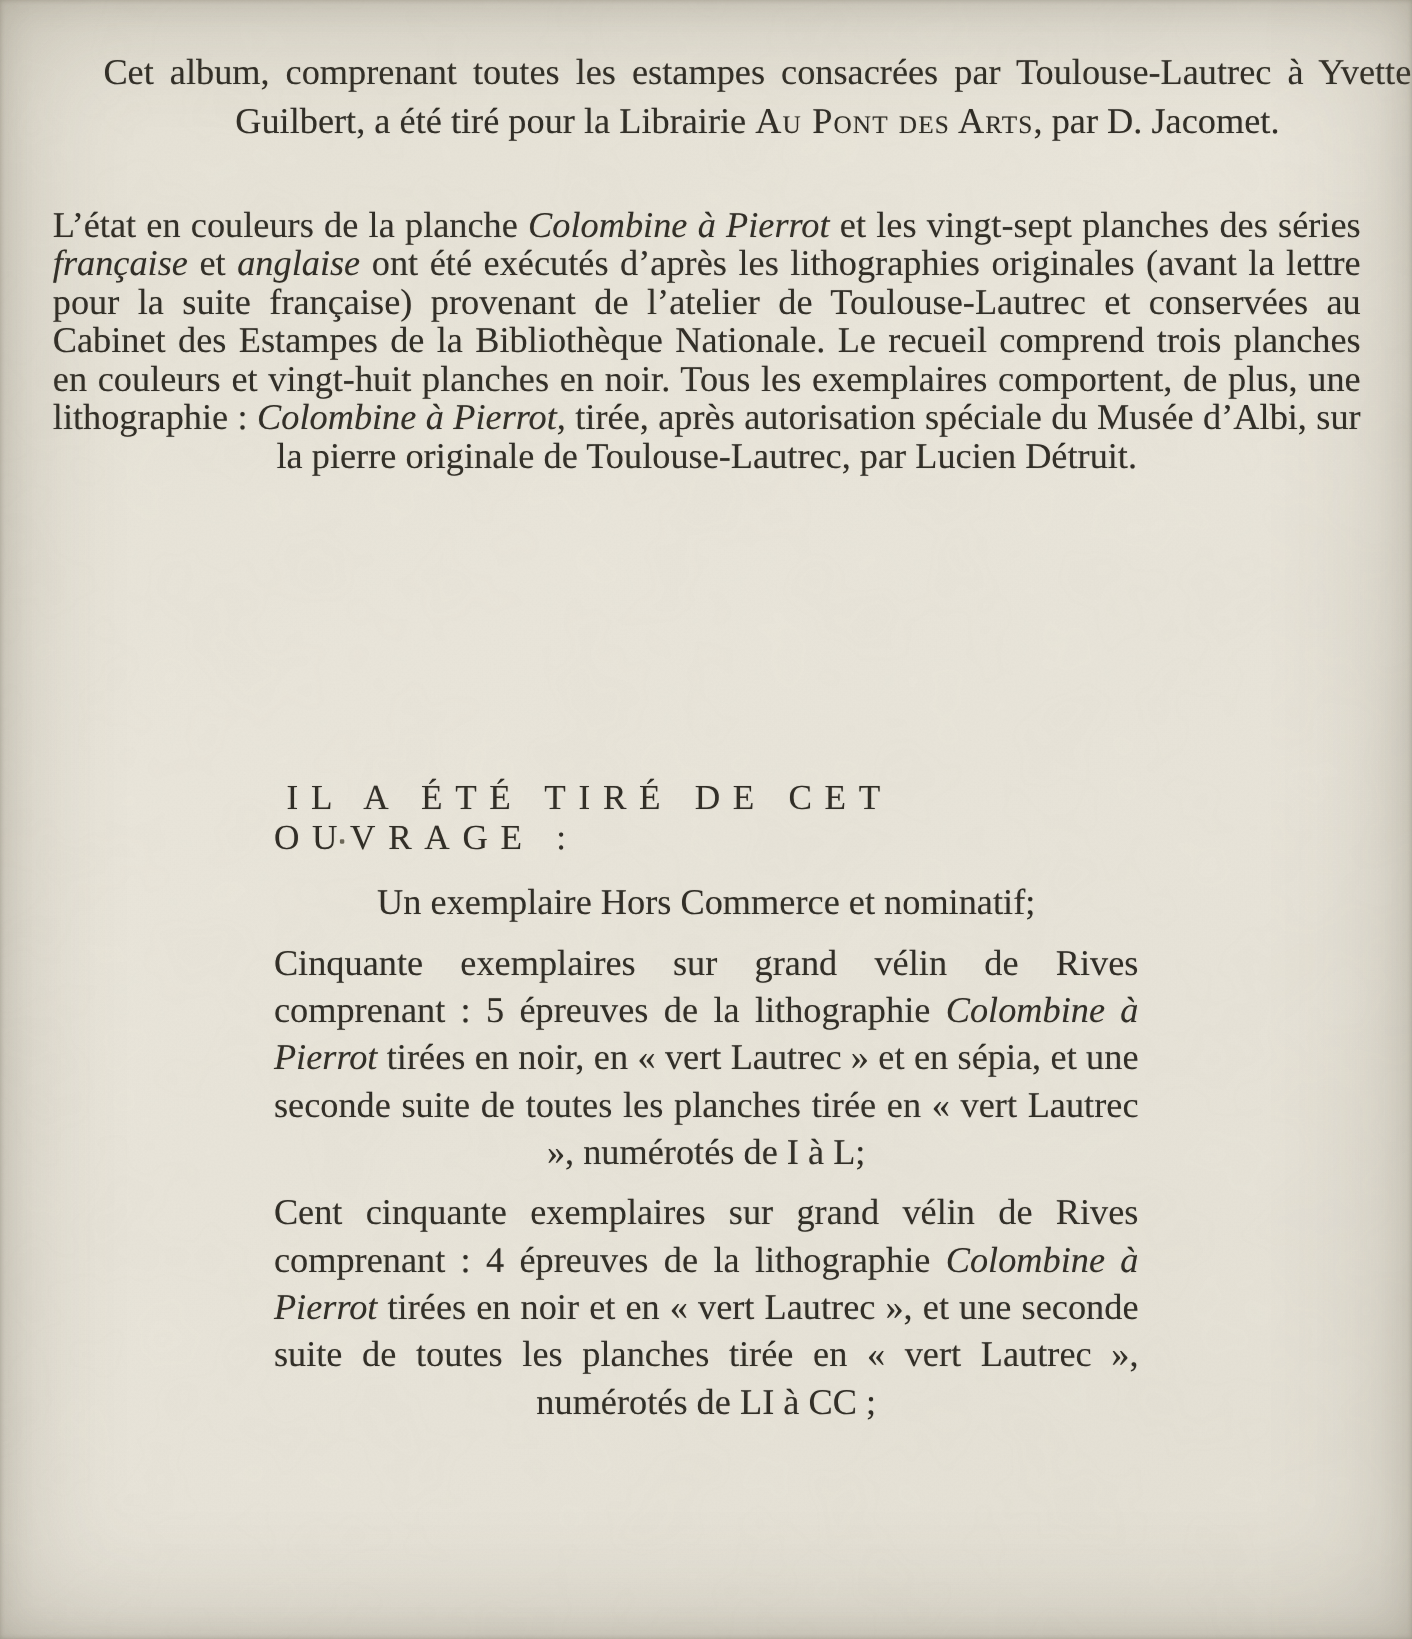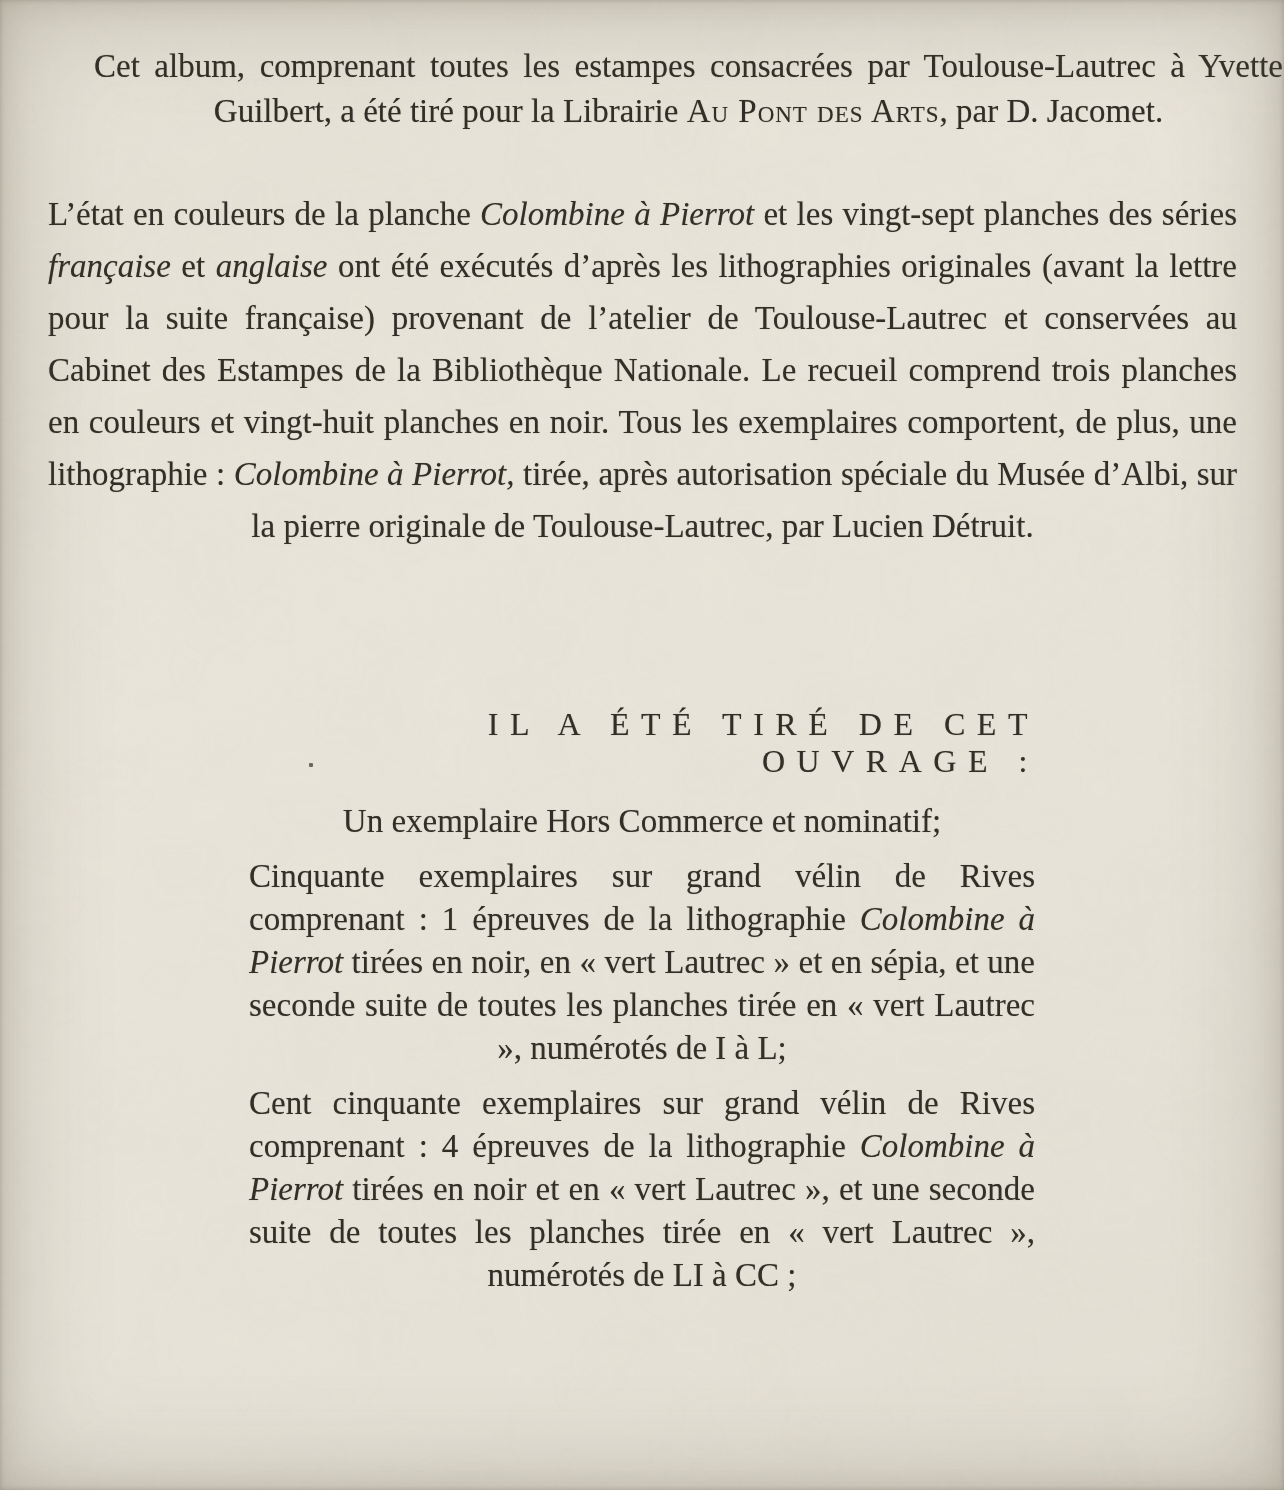--- a/index.html
+++ b/index.html
@@ -11,25 +11,25 @@
   }
   .page{position:absolute;inset:0;}
   .body-text{
     font-size:33px;
     text-align:justify;
     text-align-last:center;
     margin:0;
     text-shadow:0 0 1px rgba(45,42,35,.35);
   }
   .intro-1{position:absolute;top:44px;left:48px;width:1189px;line-height:45px;margin-left:46px;}
-  .intro-2{position:absolute;top:188px;left:48px;width:1189px;line-height:52px;}
+  .intro-2{position:absolute;top:188px;left:48px;width:1189px;line-height:35px;}
   .heading{
     position:absolute;top:706px;left:249px;width:790px;
     font-size:32px;font-weight:normal;margin:0;
-    text-align:right;letter-spacing:.36em;text-indent:.36em;
+    text-align:left;letter-spacing:.36em;text-indent:.36em;
     text-shadow:0 0 1px rgba(45,42,35,.35);
   }
   .ink-dot{
     position:absolute;left:309px;top:763px;width:4px;height:4px;
     background:#55503f;border-radius:1px;opacity:.85;
   }
   .edition-list{position:absolute;top:800px;left:249px;width:786px;}
   .edition-item{line-height:43px;margin:0 0 12px 0;}
   .it{font-style:italic;}
   .sc{font-variant:small-caps;letter-spacing:.03em;}
@@ -52,21 +52,21 @@
   <p class="body-text intro-2"><span>L’état en couleurs de la planche </span><span class="it">Colombine à Pierrot</span><span> et les vingt-sept planches des séries </span><span class="it">française</span><span> et </span><span class="it">anglaise</span><span> ont été exécutés d’après les lithographies originales (avant la lettre pour la suite française) provenant de l’atelier de Toulouse-Lautrec et conservées au Cabinet des Estampes de la Bibliothèque Nationale. Le recueil comprend trois planches en couleurs et vingt-huit planches en noir. Tous les exemplaires comportent, de plus, une lithographie : </span><span class="it">Colombine à Pierrot,</span><span> tirée, après autorisation spéciale du Musée d’Albi, sur la pierre originale de Toulouse-Lautrec, par Lucien Détruit.</span></p>
 
   <h1 class="heading">IL A ÉTÉ TIRÉ DE CET OUVRAGE :</h1>
 
   <div class="ink-dot"></div>
 
   <section class="edition-list">
 
     <p class="body-text edition-item"><span>Un exemplaire Hors Commerce et nominatif;</span></p>
 
-    <p class="body-text edition-item"><span>Cinquante exemplaires sur grand vélin de Rives comprenant : 1 épreuves de la lithographie </span><span class="it">Colombine à Pierrot</span><span> tirées en noir, en « vert Lautrec » et en sépia, et une seconde suite de toutes les planches tirée en « vert Lautrec », numérotés de I à L;</span></p>
+    <p class="body-text edition-item"><span>Cinquante exemplaires sur grand vélin de Rives comprenant : 5 épreuves de la lithographie </span><span class="it">Colombine à Pierrot</span><span> tirées en noir, en « vert Lautrec » et en sépia, et une seconde suite de toutes les planches tirée en « vert Lautrec », numérotés de I à L;</span></p>
 
     <p class="body-text edition-item"><span>Cent cinquante exemplaires sur grand vélin de Rives comprenant : 4 épreuves de la lithographie </span><span class="it">Colombine à Pierrot</span><span> tirées en noir et en « vert Lautrec », et une seconde suite de toutes les planches tirée en « vert Lautrec », numérotés de LI à CC ;</span></p>
 
 
   </section>
 
   <svg class="grain" width="1284" height="1490" xmlns="http://www.w3.org/2000/svg">
     <filter id="paperNoise">
       <feTurbulence type="fractalNoise" baseFrequency="0.55" numOctaves="2" seed="7" result="n"></feTurbulence>
       <feColorMatrix in="n" type="matrix" values="0 0 0 0 0.45  0 0 0 0 0.43  0 0 0 0 0.38  0 0 0 0.6 0"></feColorMatrix>

